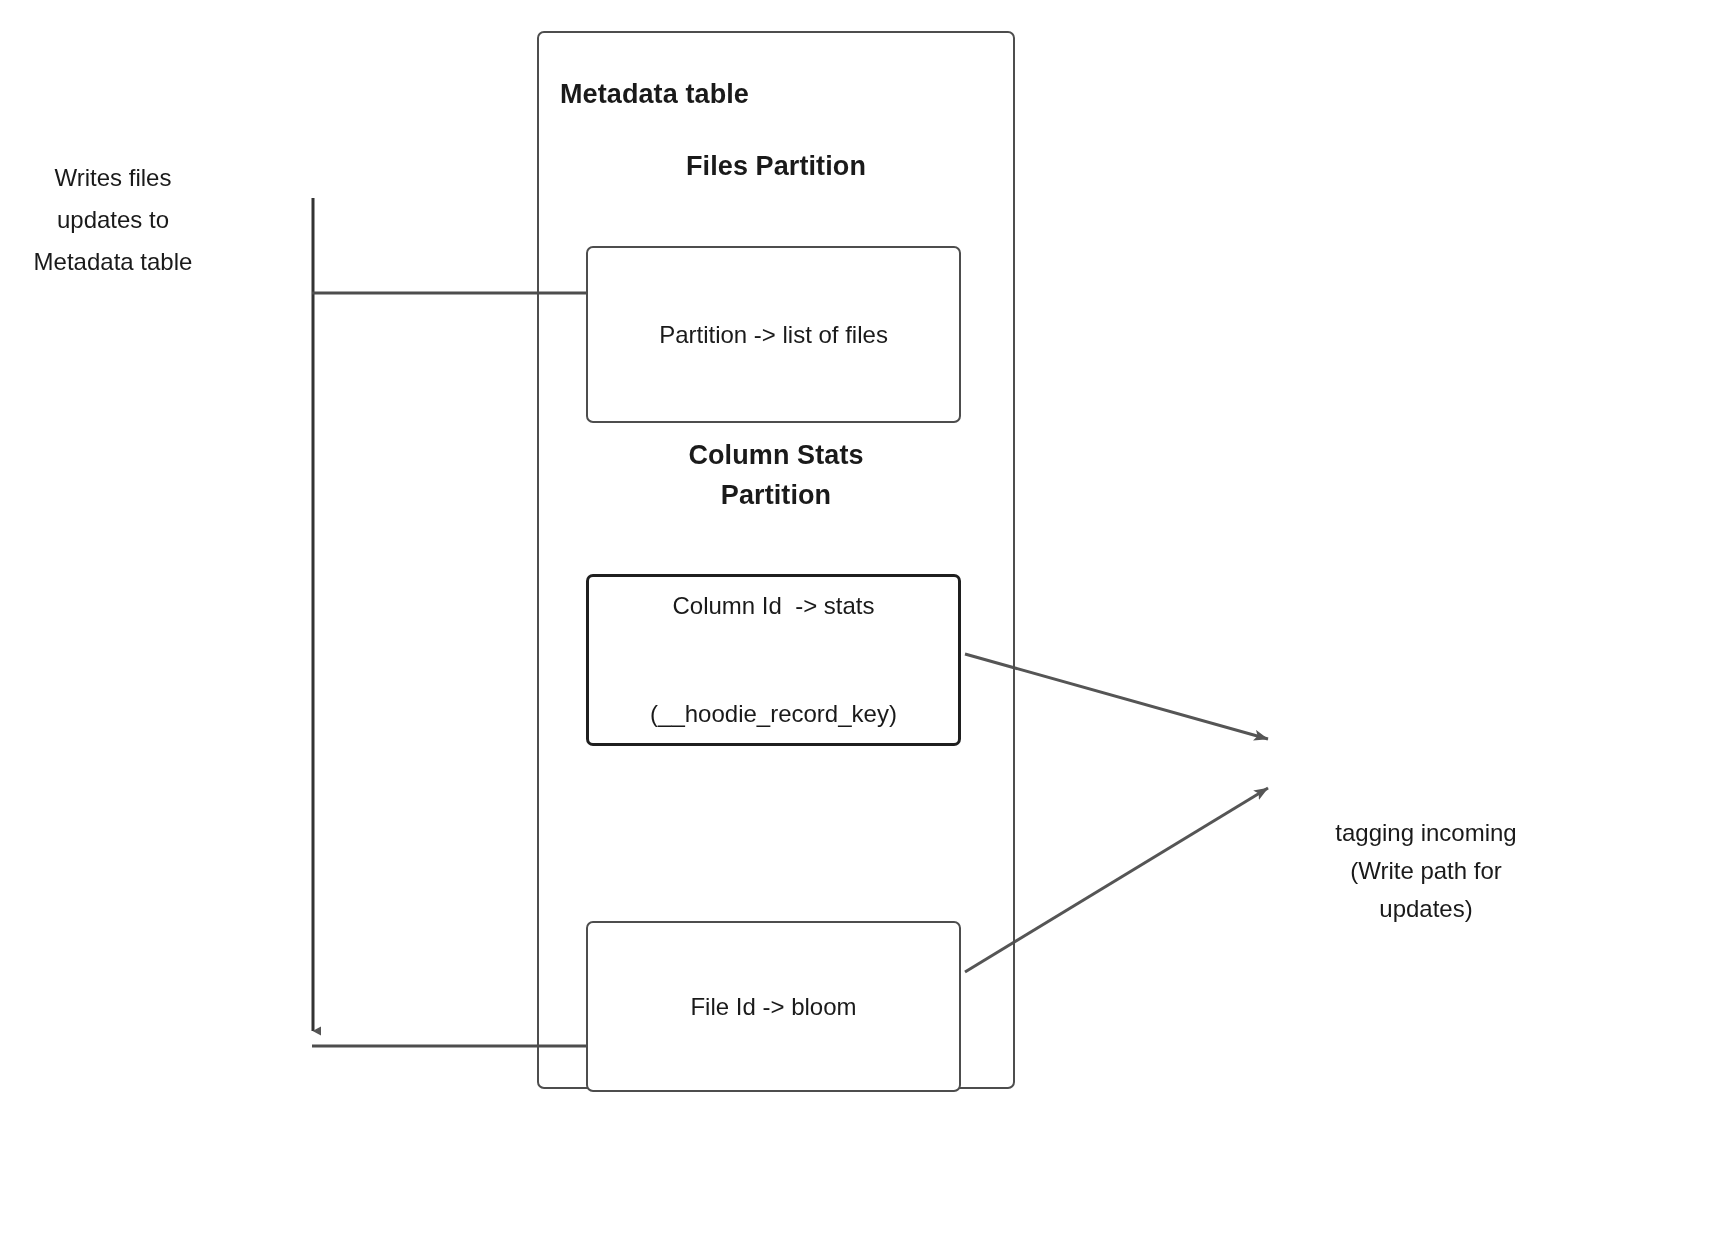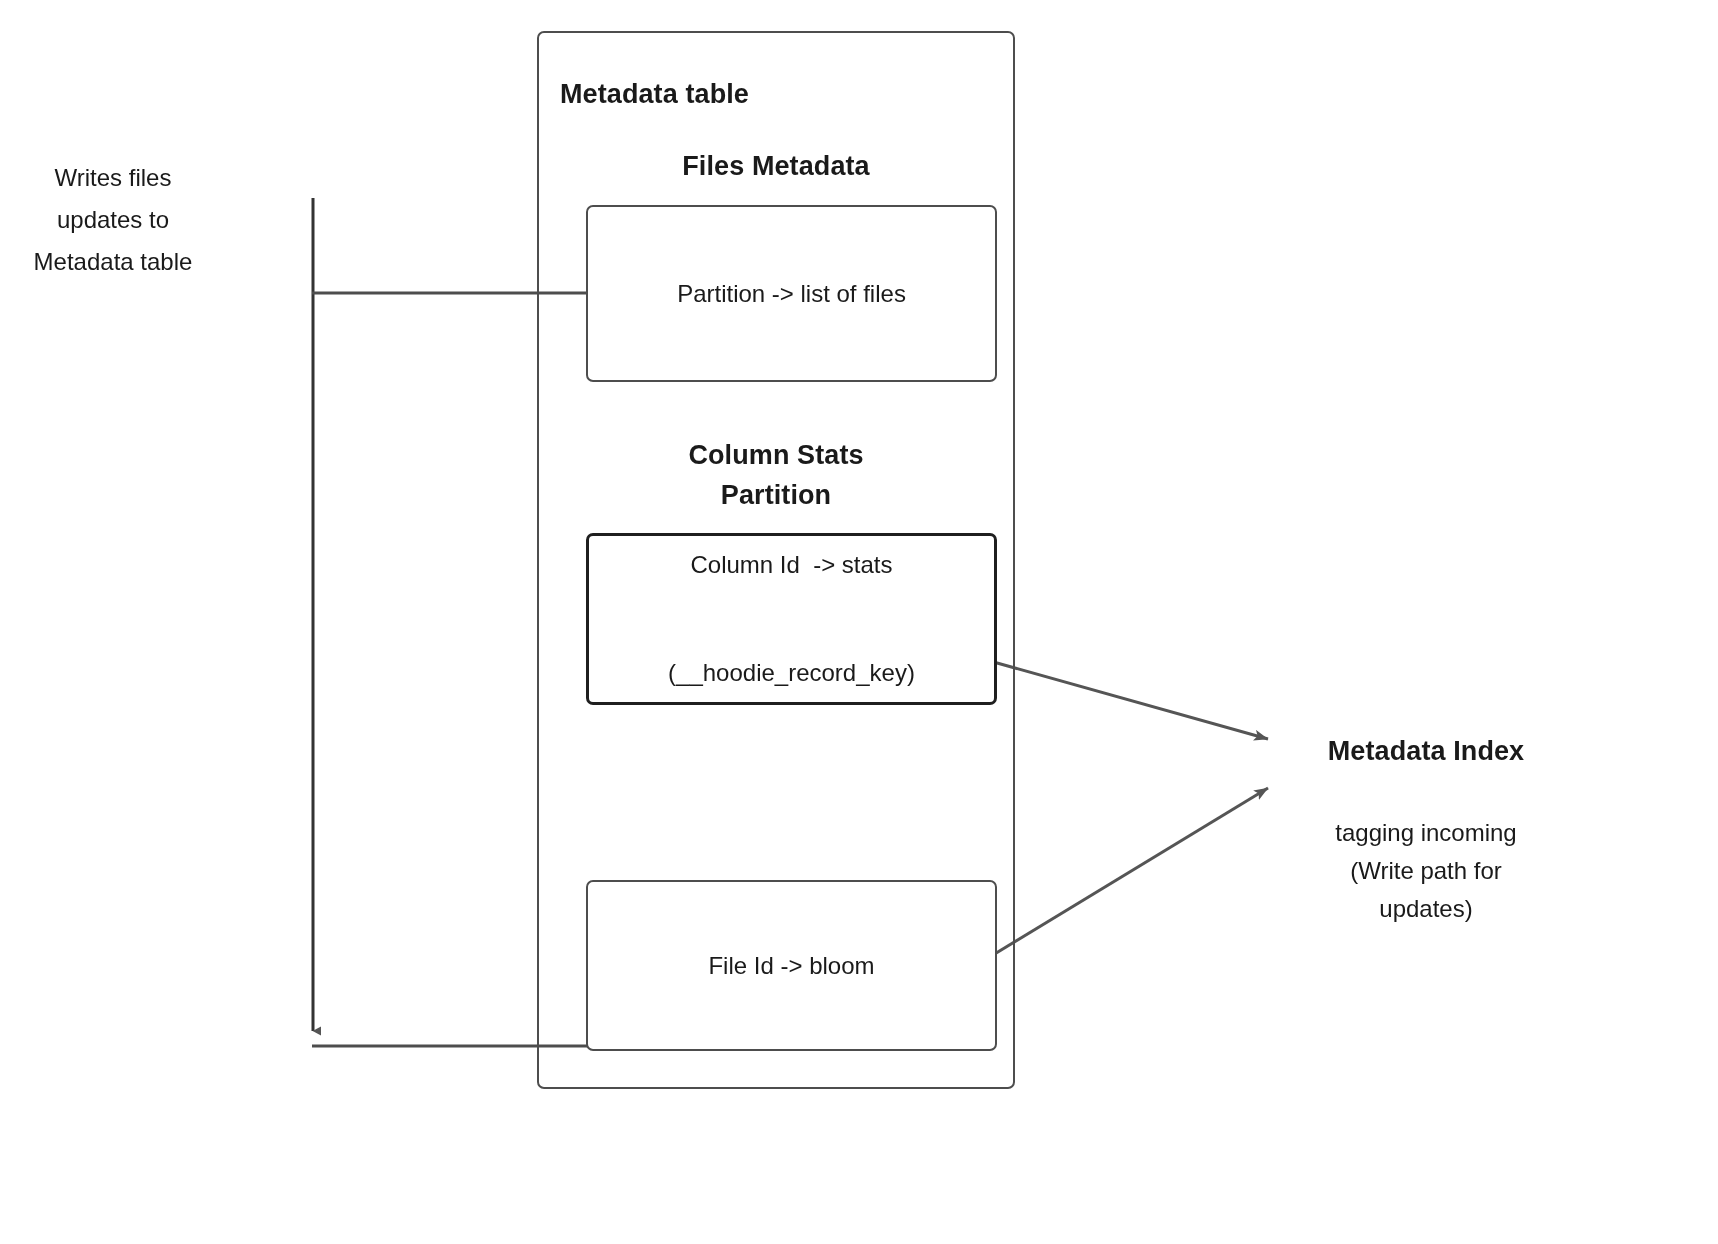--- a/index.html
+++ b/index.html
@@ -61,28 +61,29 @@
     letter-spacing: 0.1px;
   }
   #files-title  { top: 146px; }
   #stats-title  { top: 435px; }
   #bloom-title  { top: 785px; }
 
   
   .inner-box {
     position: absolute;
     left: 586px;
-    width: 411px;
+    width: 375px;
     border: 2.2px solid #4d4d4d;
     border-radius: 7px;
     box-sizing: border-box;
     background: #ffffff;
     display: flex;
     align-items: center;
     justify-content: center;
+    margin-top: 41px;
   }
   #files-box {
     top: 205px;
     height: 177px;
   }
   #stats-box {
     top: 533px;
     height: 172px;
     border: 3.4px solid #1f1f1f;
   }
@@ -159,21 +160,21 @@
   <div class="left-label">
     <div>Writes files</div>
     <div>updates to</div>
     <div>Metadata table</div>
   </div>
 
   <div class="outer-box"></div>
   <div class="outer-title">Metadata table</div>
 
   <div class="section-title" id="files-title">
-    <div>Files Metadata</div>
+    <div>Files Partition</div>
   </div>
   <div class="inner-box" id="files-box">
     <div class="inner-text">
       <div>Partition -&gt; list of files</div>
     </div>
   </div>
 
   <div class="section-title" id="stats-title">
     <div>Column Stats</div>
     <div>Partition</div>
@@ -184,20 +185,19 @@
       <div>(__hoodie_record_key)</div>
     </div>
   </div>
 
   <div class="inner-box" id="bloom-box">
     <div class="inner-text">
       <div>File Id -&gt; bloom</div>
     </div>
   </div>
 
-  <div class="right-title">Metadata Index</div>
   <div class="right-caption">
     <div>tagging incoming</div>
     <div>(Write path for</div>
     <div>updates)</div>
   </div>
 
 </div>
 
 </body></html>

